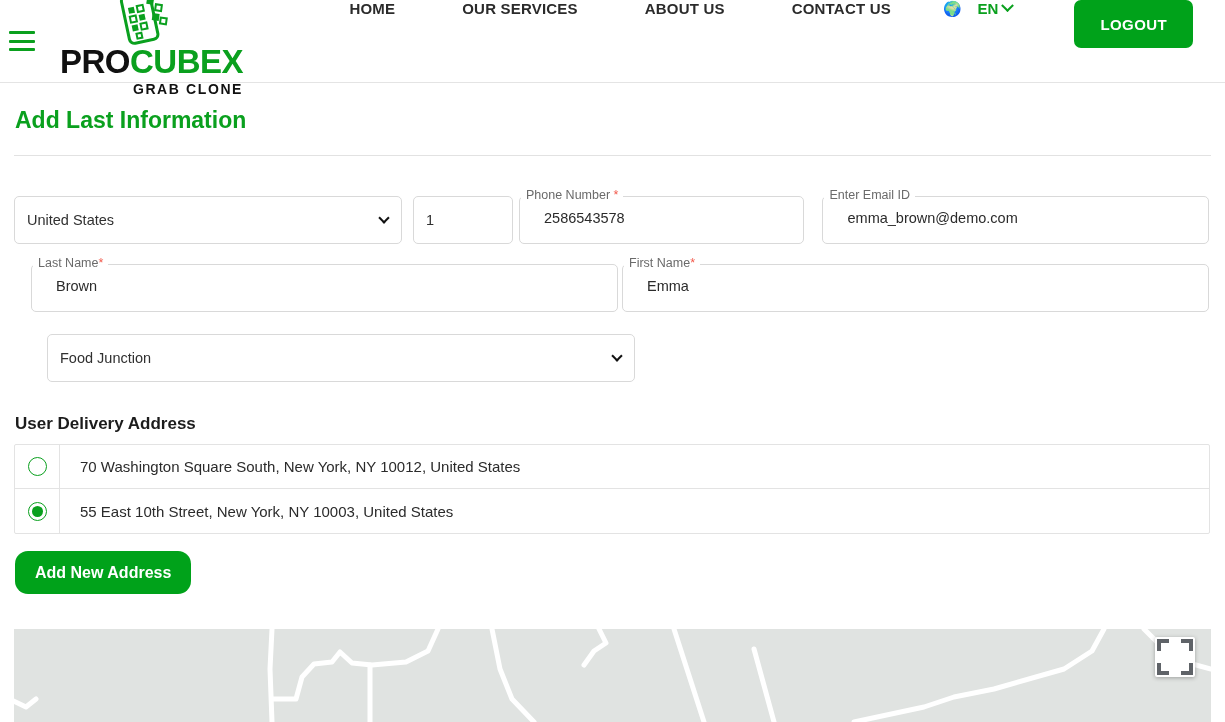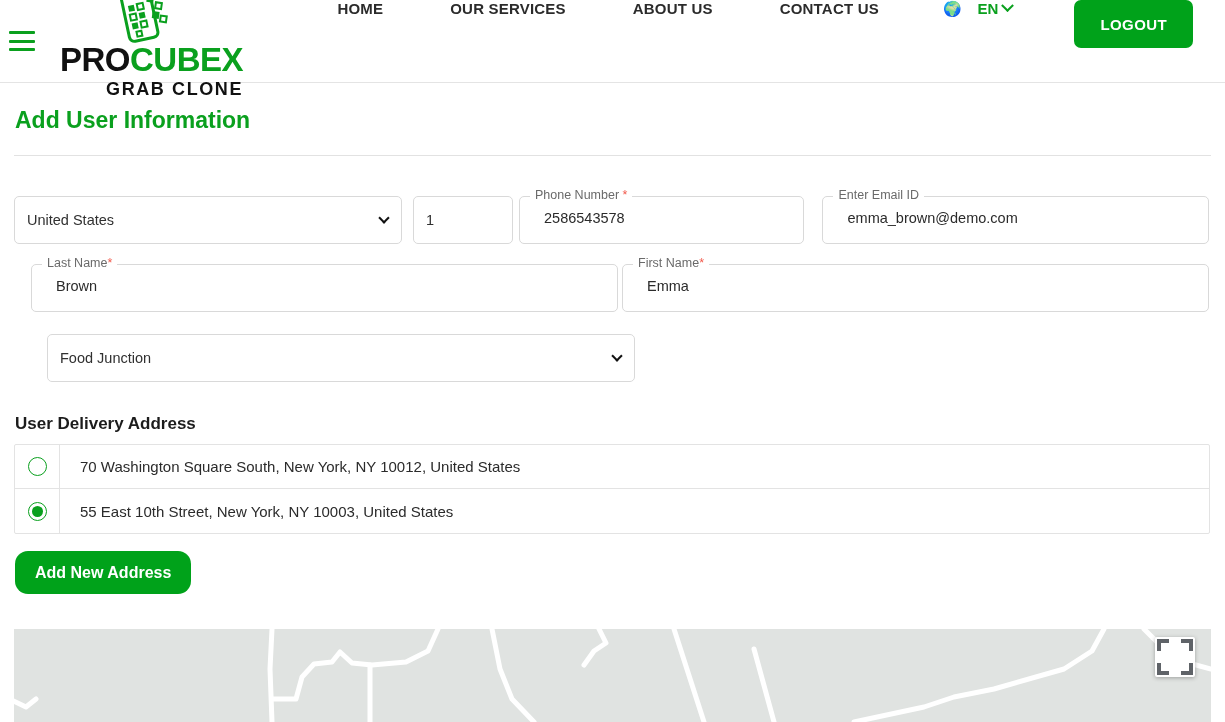--- a/index.html
+++ b/index.html
@@ -39,36 +39,36 @@
   }
   .brand-mark { width: 58px; height: 58px; flex: 0 0 58px; }
   .brand-text { margin-left: 7px; line-height: 1; }
   .brand-title {
     font-size: 33px; font-weight: 800; letter-spacing: -0.5px;
     white-space: nowrap;
   }
   .brand-title .pro { color: #111; }
   .brand-title .cubex { color: #0aa01e; }
   .brand-sub {
-    font-size: 18px; font-weight: 700; color: #111;
+    font-size: 14px; font-weight: 700; color: #111;
     letter-spacing: 1.6px; text-align: right; margin-top: 4px;
   }
 
   .nav {
     margin-left: auto;
     display: flex; align-items: flex-start;
     height: 100%;
     gap: 42px;
   }
   .nav-link {
     font-size: 15px; font-weight: 700; color: #2b2b2b;
     letter-spacing: 0.2px; margin-right: 25px;
     text-decoration: none; cursor: pointer; white-space: nowrap;
   }
-  .nav-link:last-of-type { margin-right: 22px; }
+  .nav-link:last-of-type { margin-right: 10px; }
   .lang {
     display: flex; align-items: center; gap: 5px;
     margin-right: 20px; cursor: pointer;
   }
   .lang-globe { font-size: 15px; line-height: 1; }
   .lang-code { font-size: 15px; font-weight: 700; color: #0aa01e; padding-left: 11px; }
   .lang-chev {
     width: 9px; height: 9px;
     border-right: 2px solid #0aa01e; border-bottom: 2px solid #0aa01e;
     transform: rotate(45deg) translate(-2px,-2px);
@@ -131,21 +131,21 @@
   
   .of {
     position: relative;
     border: 1px solid #d9d9d9; border-radius: 5px;
     height: 48px;
     background: #fff;
     display: flex; align-items: center;
   }
   .of > legend, .of .lbl {
     position: absolute;
-    top: -8px; left: 10px;
+    top: -8px; left: 1px;
     background: #fff;
     padding: 0 5px;
     font-size: 12.5px; color: #6a6a6a;
     white-space: nowrap;
     line-height: 1;
   }
   .of .req { color: #f2594b; }
   .of input {
     border: none; outline: none; background: transparent;
     width: 100%; height: 100%;
@@ -271,21 +271,21 @@
       <span class="lang-code">EN</span>
       <span class="lang-chev"></span>
     </div>
 
     <button class="logout-btn">LOGOUT</button>
   </nav>
 </div>
 
 <div class="page">
 
-  <h1 class="page-title">Add User Information</h1>
+  <h1 class="page-title">Add Last Information</h1>
   <div class="title-rule"></div>
 
   
   <div class="form-row">
 
     <span class="select-wrap">
       <select class="native-select">
         <option>United States</option>
       </select>
       <span class="chev"></span>

